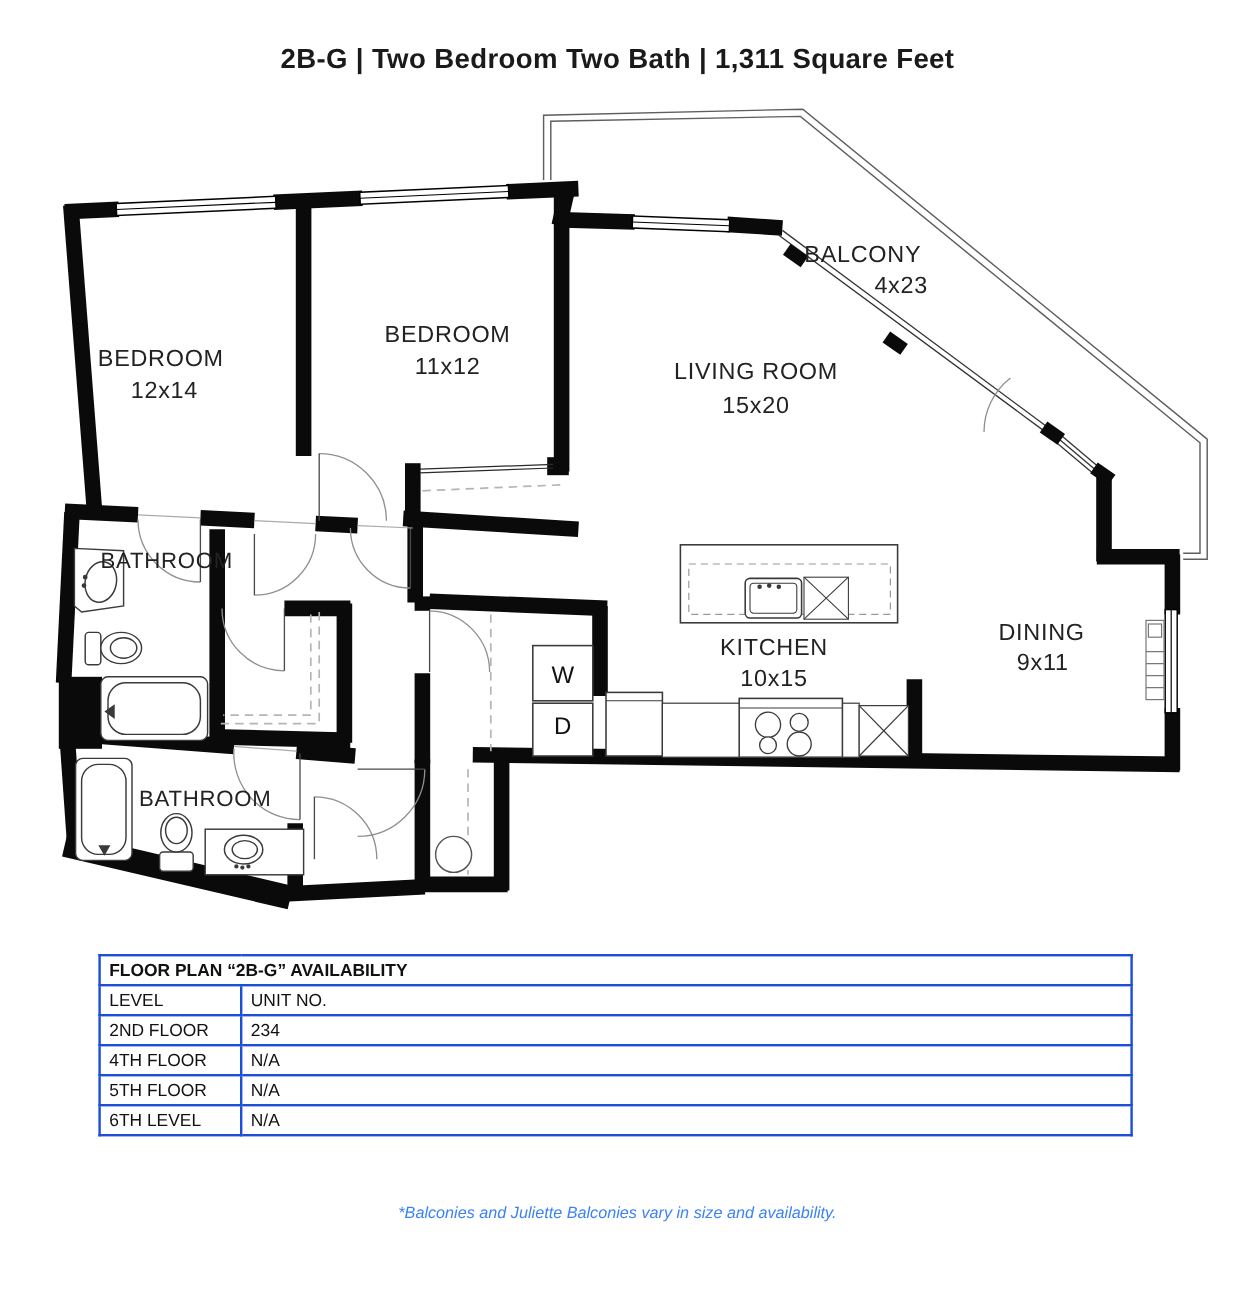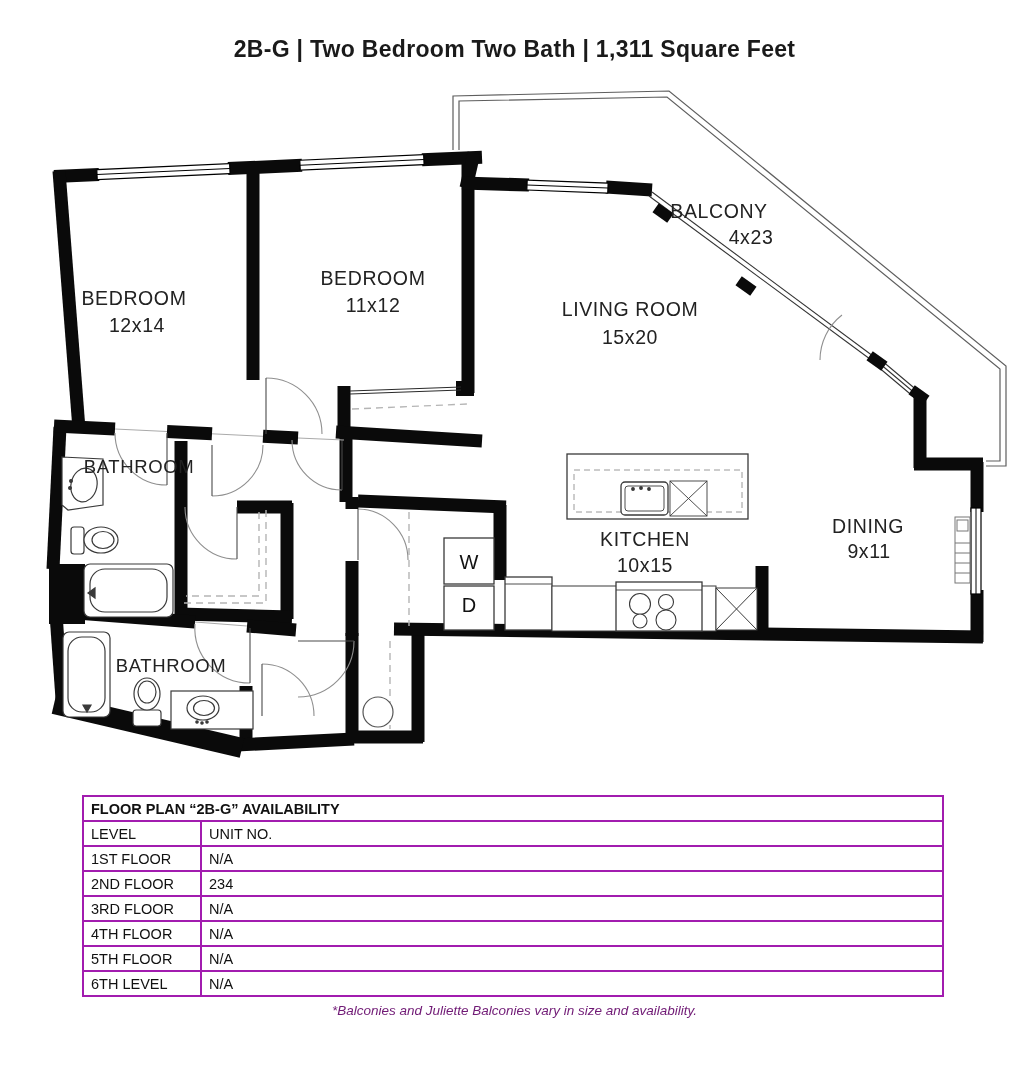--- a/index.html
+++ b/index.html
@@ -8,27 +8,27 @@
   #plan-title{position:absolute;left:0;top:36px;width:1029px;text-align:center;
               font-size:23px;font-weight:700;color:#1a1a1a;letter-spacing:.3px;}
   #plan-svg{position:absolute;left:0;top:0;}
   .room-label{font-size:19.5px;fill:#222;letter-spacing:.6px;}
   .room-label.small{font-size:18.5px;}
   .wd-letter{font-size:20px;fill:#111;}
   text{text-anchor:middle;font-family:"Liberation Sans", sans-serif;}
   
   #avail-table{position:absolute;left:82px;top:795px;width:862px;border-collapse:collapse;
                table-layout:fixed;color:#111;}
-  #avail-table td{border:2px solid #a21caf;font-size:14.5px;padding:1px 7px;height:21px;
+  #avail-table td{border:2px solid #1d4ed8;font-size:14.5px;padding:1px 7px;height:21px;
                   overflow:hidden;white-space:nowrap;}
   #avail-table .t-title td{font-weight:700;}
   #avail-table .t-head td{font-weight:400;}
   #avail-table col.c1{width:118px;}
   #footnote{position:absolute;left:0;top:1003px;width:1029px;text-align:center;
-            font-style:italic;font-size:13.5px;color:#701a75;}
+            font-style:italic;font-size:13.5px;color:#3b82f6;}
   #watermark{position:absolute;left:8px;top:1024px;font-size:45px;letter-spacing:2px;
              color:#f5f5f5;-webkit-text-stroke:1.2px #b3b3b3;
              text-shadow:1px 1px 0 #e0e0e0;white-space:nowrap;}
 </style>
 </head>
 <body>
 
 <div id="page">
 
   <div id="plan-title">2B-G | Two Bedroom Two Bath | 1,311 Square Feet</div>
@@ -297,30 +297,22 @@
       </colgroup>
     <tbody>
         <tr class="t-title">
       <td colspan="2">FLOOR PLAN “2B-G” AVAILABILITY</td>
     </tr>
     <tr class="t-head">
       <td>LEVEL</td>
       <td>UNIT NO.</td>
     </tr>
     <tr>
-      <td>1ST FLOOR</td>
-      <td>N/A</td>
-    </tr>
-    <tr>
       <td>2ND FLOOR</td>
       <td>234</td>
-    </tr>
-    <tr>
-      <td>3RD FLOOR</td>
-      <td>N/A</td>
     </tr>
     <tr>
       <td>4TH FLOOR</td>
       <td>N/A</td>
     </tr>
     <tr>
       <td>5TH FLOOR</td>
       <td>N/A</td>
     </tr>
     <tr>

